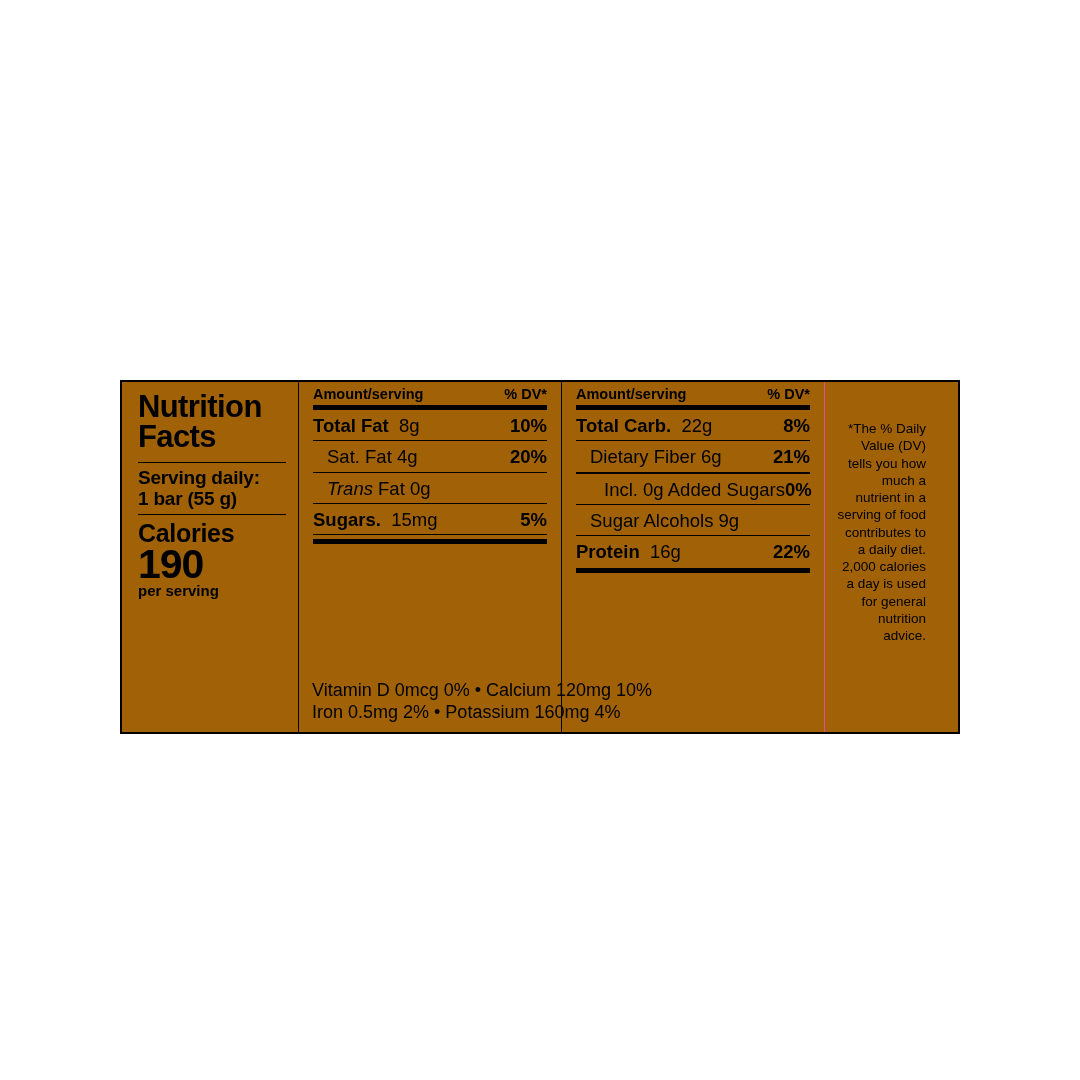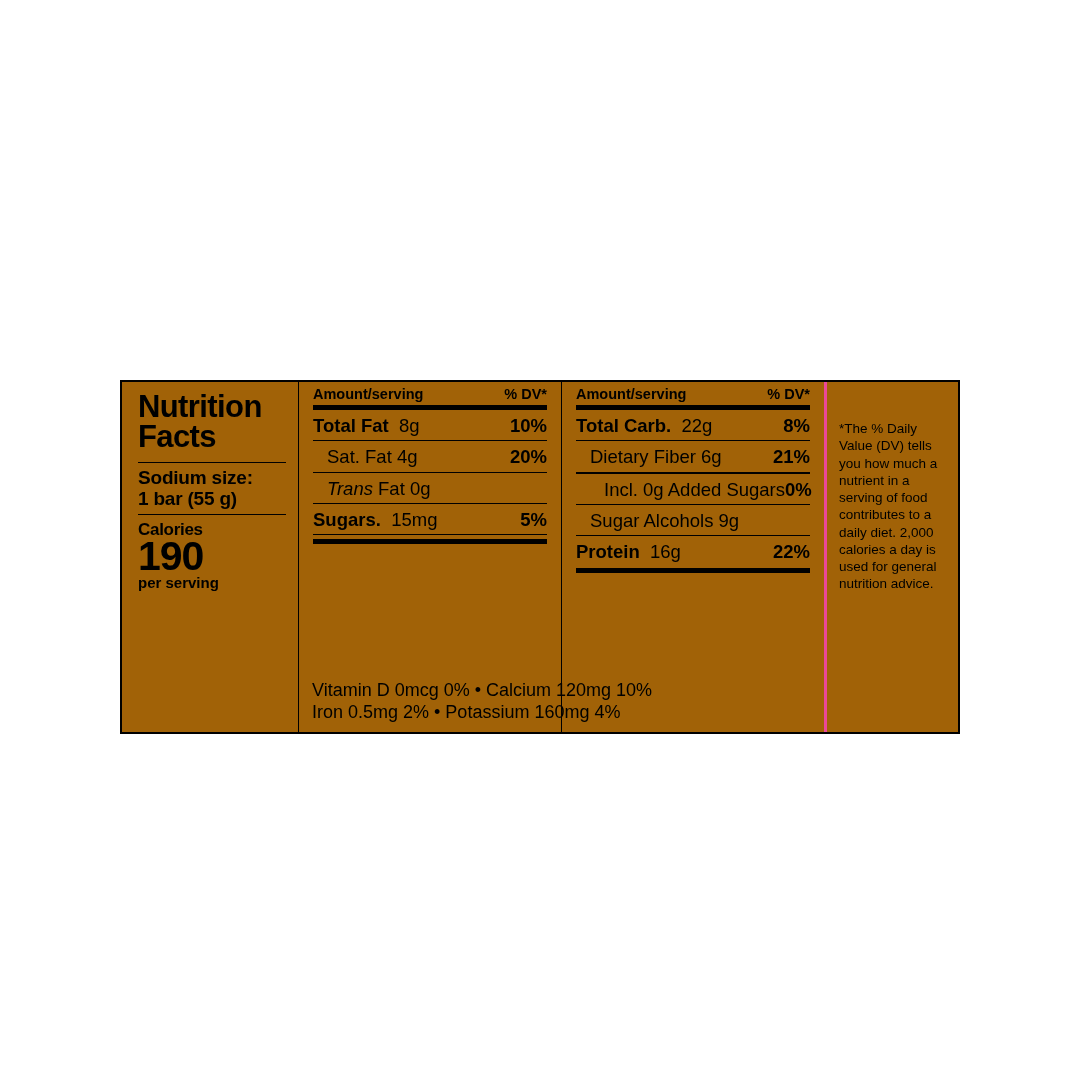--- a/index.html
+++ b/index.html
@@ -56,21 +56,21 @@
     letter-spacing: -0.2px;
   }
   .serving-size {
     font-weight: bold;
     font-size: 19px;
     line-height: 1.12;
     letter-spacing: -0.2px;
   }
   .cal-label {
     font-weight: bold;
-    font-size: 17px;
+    font-size: 25px;
     line-height: 1.0;
     letter-spacing: -0.3px;
     margin-top: 2px;
   }
   .cal-value {
     font-weight: bold;
     font-size: 41px;
     line-height: 0.82;
     letter-spacing: -1px;
     margin-top: 2px;
@@ -116,23 +116,24 @@
   .nrow .dv { font-weight: bold; white-space: nowrap; }
   .b { font-weight: bold; }
   .indent1 { padding-left: 14px; }
   .indent2 { padding-left: 28px; }
   .ital { font-style: italic; }
 
   
   .col-note {
     flex: 1;
     box-sizing: border-box;
-    padding: 38px 14px 6px 12px;
-    border-left: 3px solid #ec4899;
+    padding: 38px 32px 6px 12px;
+    border-left: 1px solid #ec4899;
     margin-left: 0;
+    text-align: right;
   }
   .note-text {
     font-size: 13.5px;
     line-height: 1.28;
   }
 
   
   #vitamins-strip {
     position: absolute;
     left: 176px;
@@ -153,21 +154,21 @@
 <body>
 
 <div id="nutrition-panel">
 
   <div class="col-left">
     <div class="nf-title">
       <div>Nutrition</div>
       <div>Facts</div>
     </div>
     <div class="rule-thin"></div>
-    <div class="serving-label">Sodium size:</div>
+    <div class="serving-label">Serving daily:</div>
     <div class="serving-size">1 bar (55 g)</div>
     <div class="rule-thin"></div>
     <div class="cal-label">Calories</div>
     <div class="cal-value">190</div>
     <div class="cal-per">per serving</div>
   </div>
 
   <div class="divider-vert"></div>
 
   <div class="col-nutrients">

